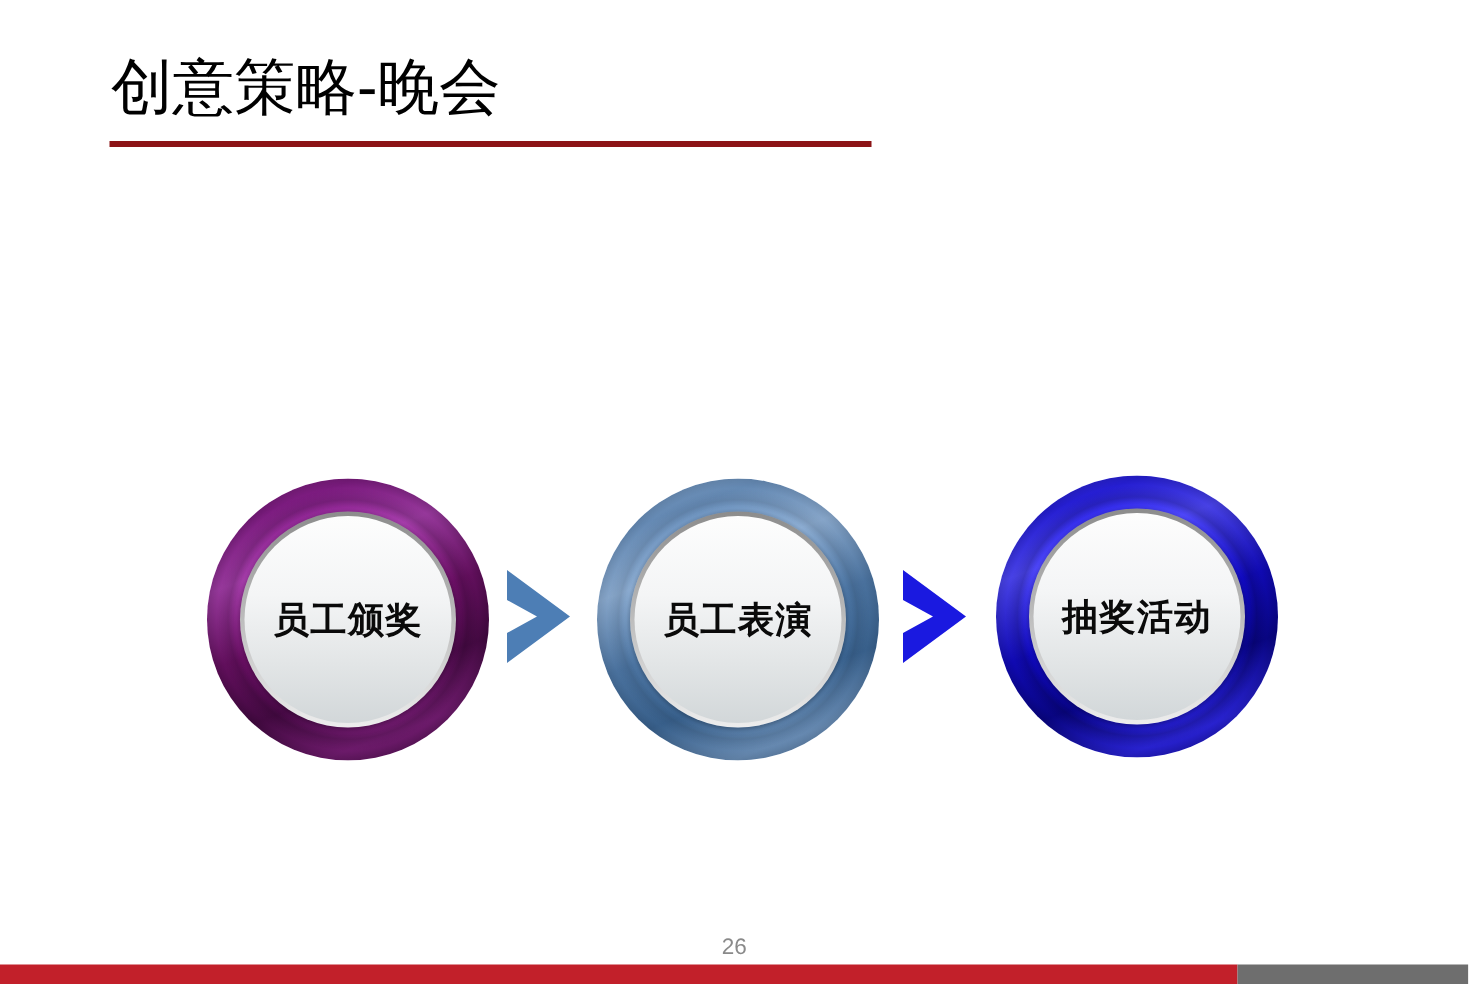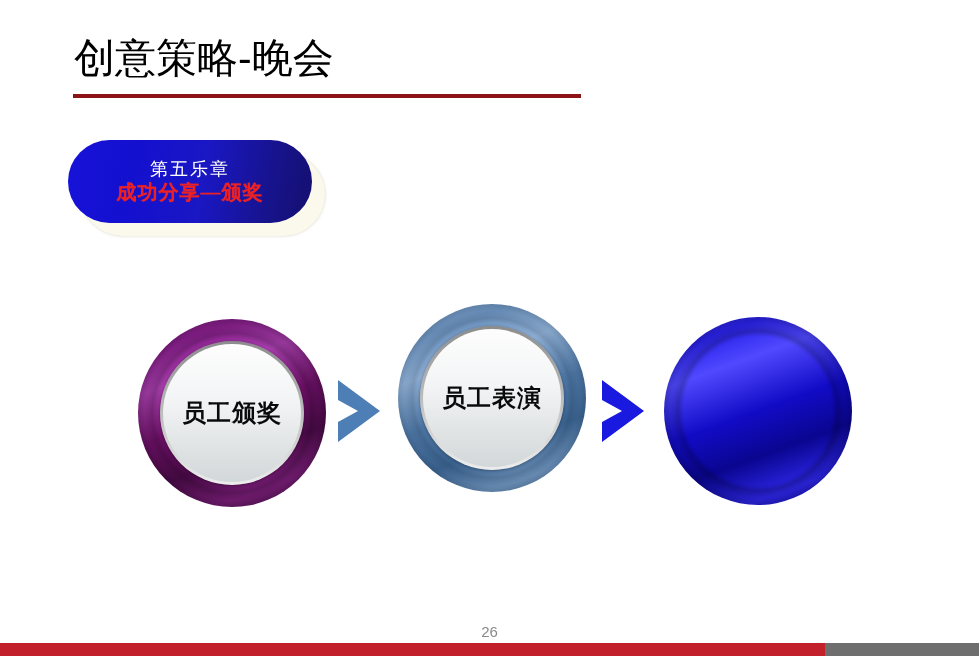--- a/index.html
+++ b/index.html
@@ -189,60 +189,58 @@
   }
 </style>
 </head>
 <body>
 
 <div class="slide">
 
   <div class="slide-title">创意策略-晚会</div>
   <div class="title-rule"></div>
 
-  <div class="badge-wrap">
-    <div class="badge-shadow"></div>
-    <div class="badge">
-      <div class="badge-line1">第五乐章</div>
-      <div class="badge-line2">成功分享—颁奖</div>
-    </div>
-  </div>
 
   <div class="circle-node" style="left:138px; top:319px;">
     <div class="ring ring-purple"></div>
     <div class="inner-rim">
       <div class="inner-face">
         <span class="node-label">员工颁奖</span>
       </div>
     </div>
   </div>
 
   <div class="chevron" style="left:334px; top:378px;">
     <svg viewBox="0 0 54 66" xmlns="http://www.w3.org/2000/svg">
       <polygon points="4,2 46,33 4,64 4,44 24,33 4,22" fill="#4D7EB5"></polygon>
     </svg>
   </div>
 
-  <div class="circle-node" style="left:398px; top:304px;">
+  <div class="circle-node" style="left:398px; top:319px;">
     <div class="ring ring-steel"></div>
     <div class="inner-rim">
       <div class="inner-face">
         <span class="node-label">员工表演</span>
       </div>
     </div>
   </div>
 
   <div class="chevron" style="left:598px; top:378px;">
     <svg viewBox="0 0 54 66" xmlns="http://www.w3.org/2000/svg">
       <polygon points="4,2 46,33 4,64 4,44 24,33 4,22" fill="#1A19E0"></polygon>
     </svg>
   </div>
 
   <div class="circle-node" style="left:664px; top:317px;">
     <div class="ring ring-blue"></div>
+    <div class="inner-rim">
+      <div class="inner-face">
+        <span class="node-label">抽奖活动</span>
+      </div>
+    </div>
   </div>
 
   <div class="page-number">26</div>
   <div class="footer-bar">
     <div class="footer-red"></div>
     <div class="footer-gray"></div>
   </div>
 
 </div>
 

